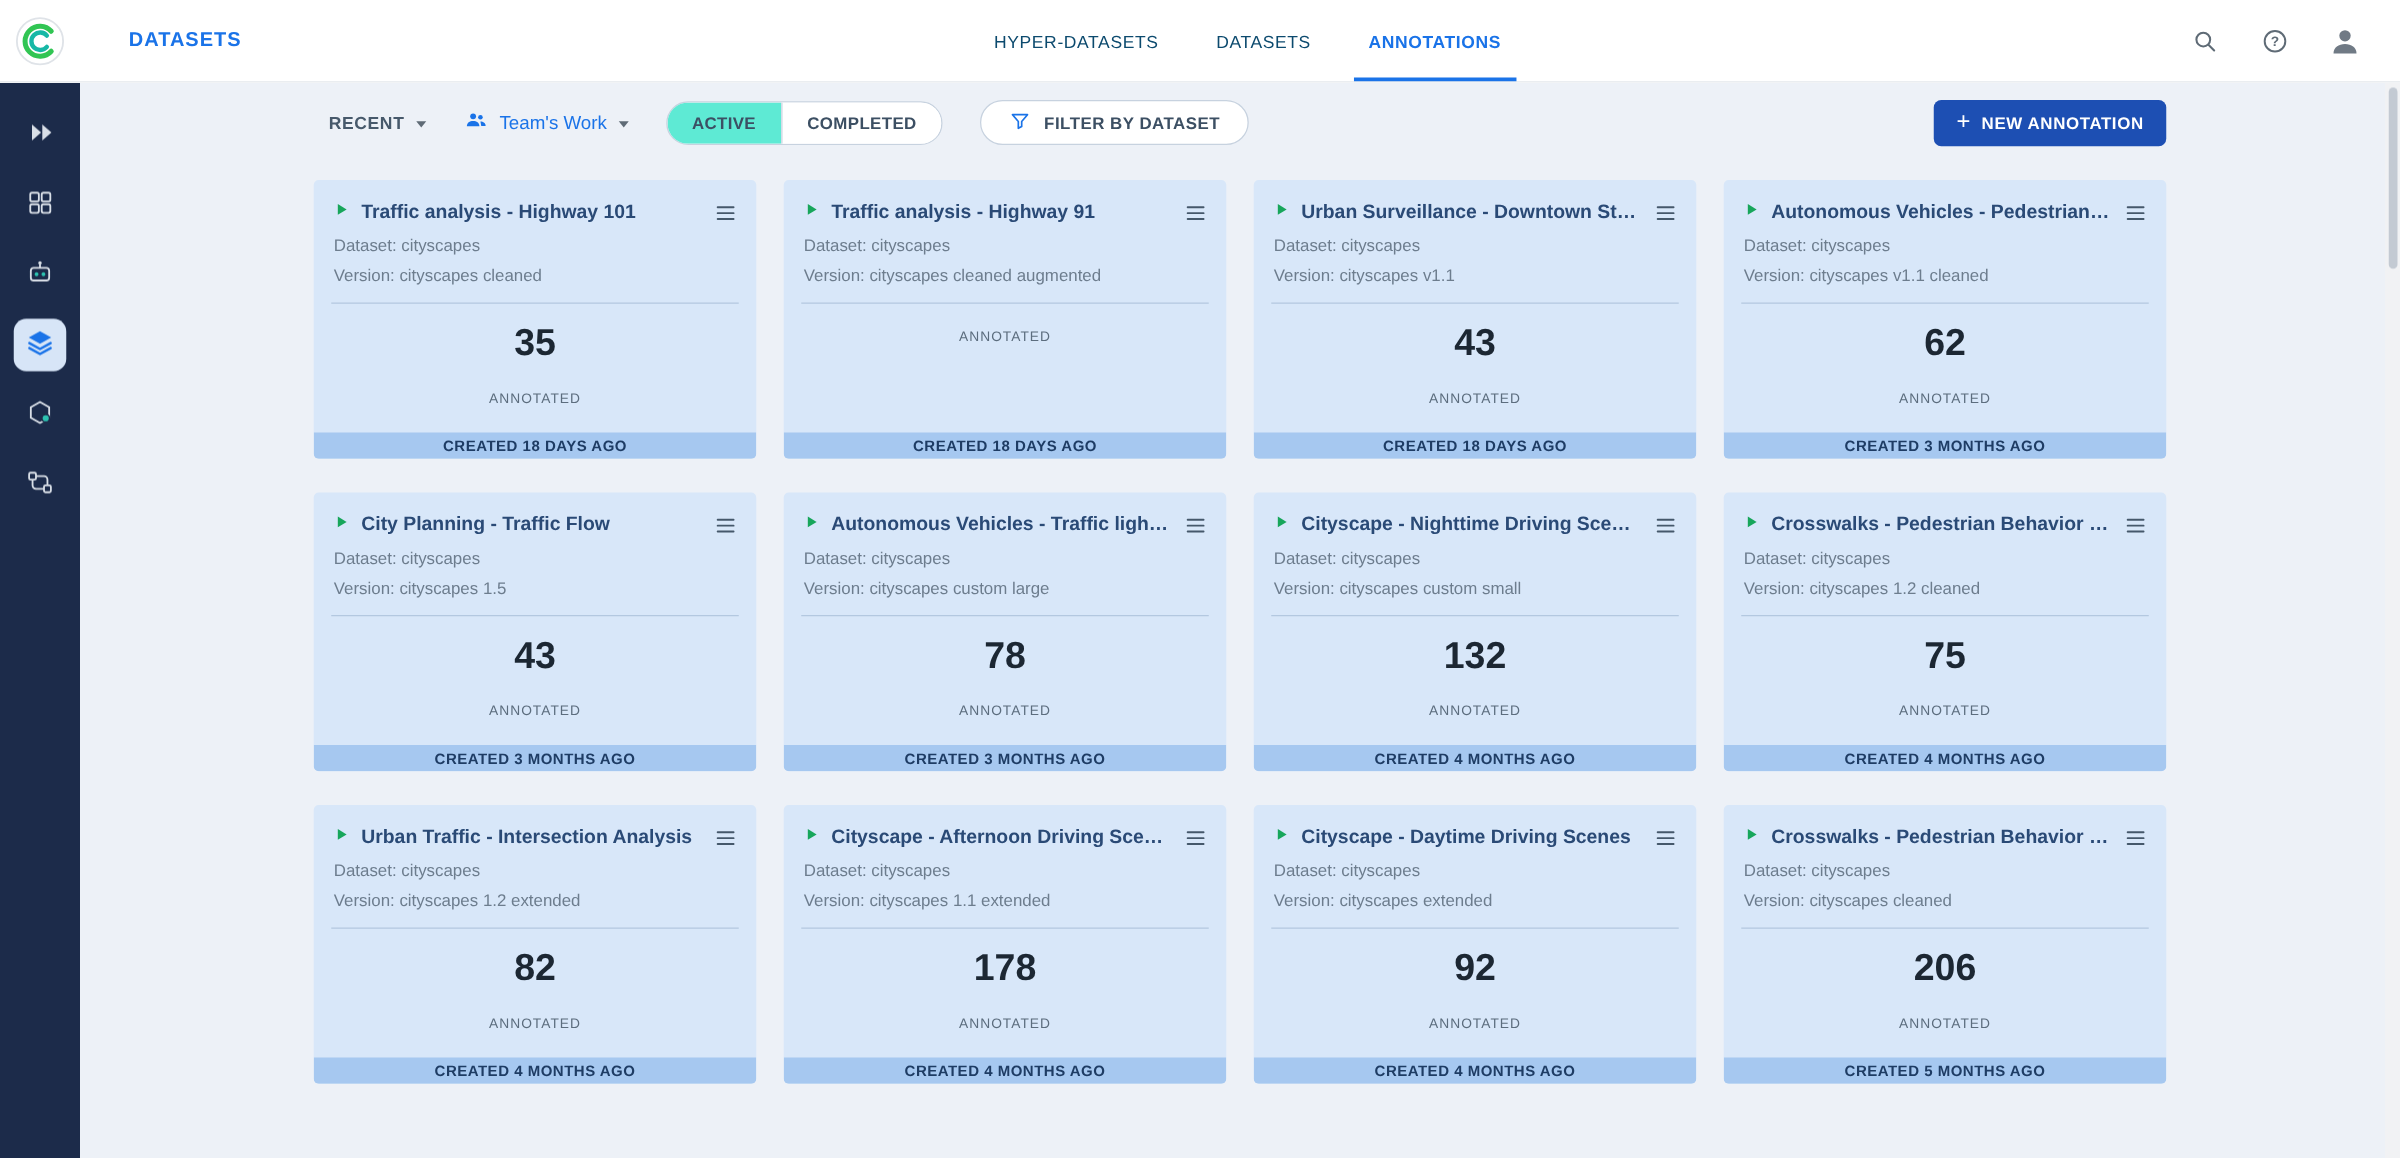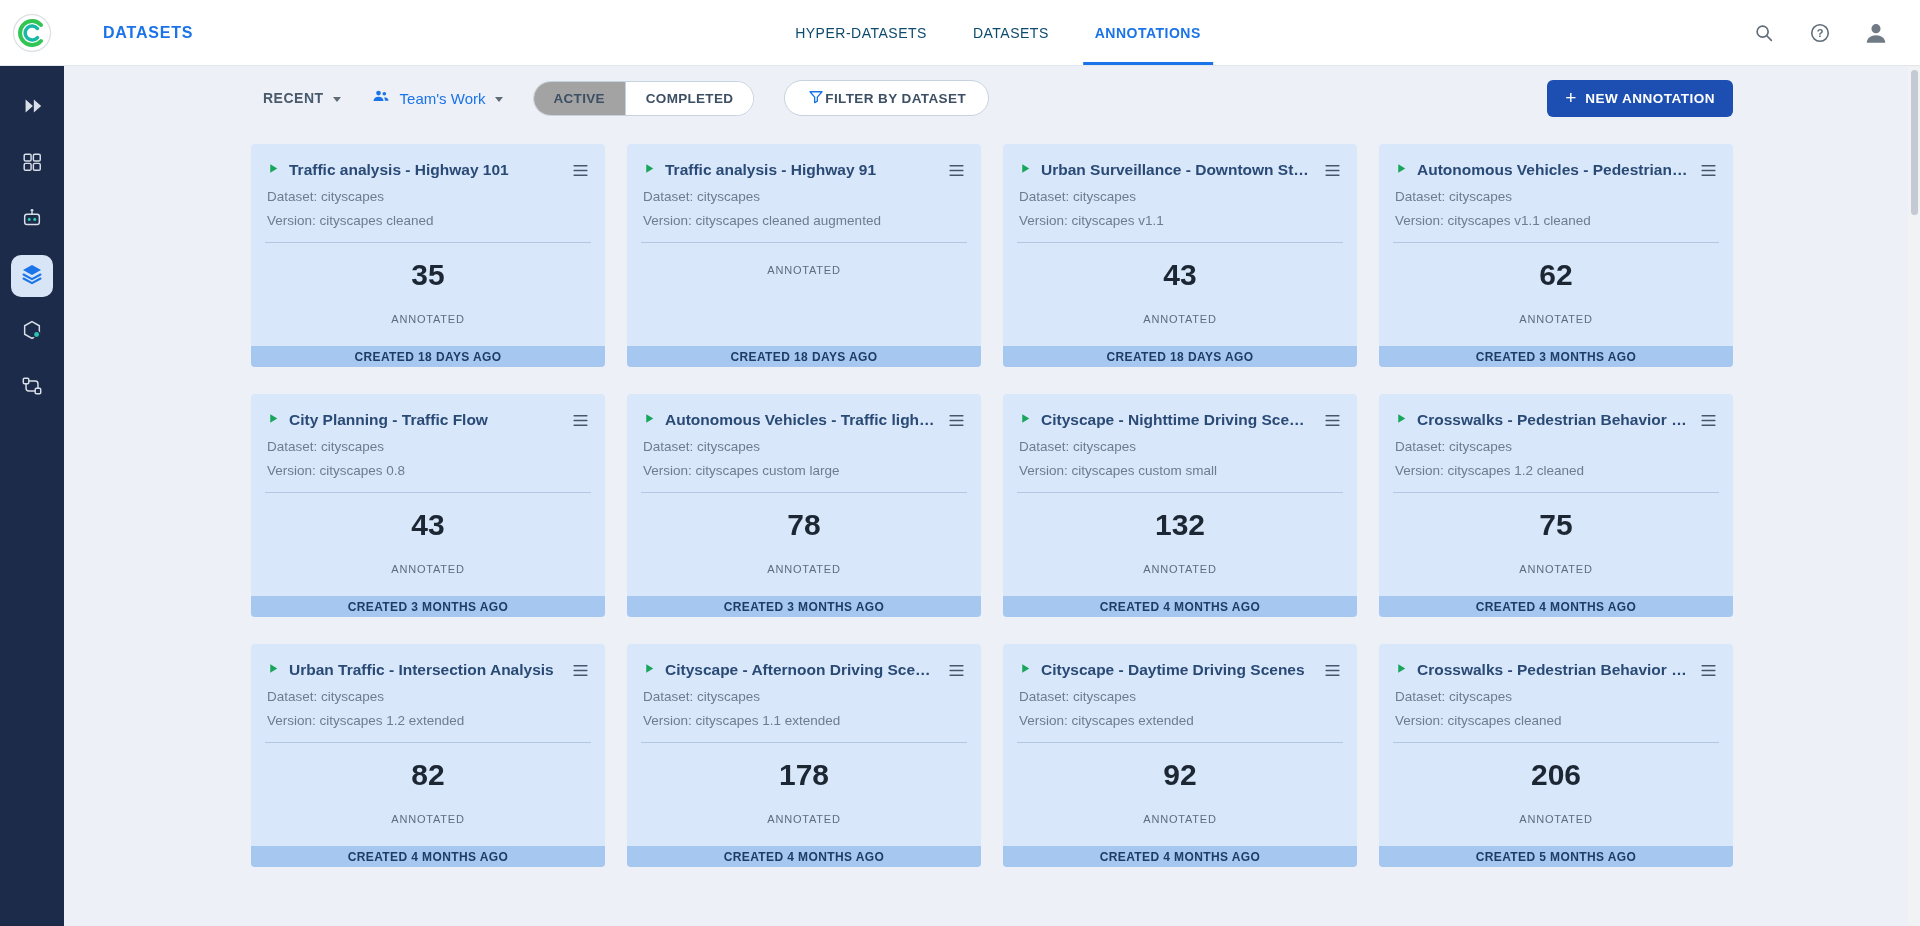--- a/index.html
+++ b/index.html
@@ -67,24 +67,24 @@
     border-top:5.5px solid #5f6b76; margin-top:2px;
   }
   .toggle {
     display:flex; border:1px solid #c7d2df; border-radius:18px; overflow:hidden; background:#ffffff; height:35px;
   }
   .seg {
     border:none; background:#ffffff; padding:0 20px; font-family:inherit;
     font-size:13.5px; font-weight:600; letter-spacing:0.3px; color:#3c4f63; cursor:pointer;
     display:flex; align-items:center;
   }
-  .seg.selected { background:#a3a3a3; }
+  .seg.selected { background:#5eead4; }
   .seg + .seg { border-left:1px solid #c7d2df; }
   .filter-btn {
-    display:flex; align-items:center; gap:0; background:#ffffff; border:1px solid #c7d2df;
+    display:flex; align-items:center; gap:10px; background:#ffffff; border:1px solid #c7d2df;
     border-radius:18px; height:36px; padding:0 22px; cursor:pointer; font-family:inherit;
   }
   .filter-label { font-size:13.5px; font-weight:600; letter-spacing:0.4px; color:#3c4f63; }
   .tb-spacer { flex:1; }
   .new-btn {
     display:flex; align-items:center; gap:9px; background:#1d4fb3; border:none; border-radius:6px;
     height:37px; padding:0 18px; cursor:pointer; font-family:inherit;
   }
   .new-btn .plus { color:#ffffff; font-size:19px; font-weight:500; line-height:1; margin-top:-2px; }
   .new-btn .nb-label { color:#ffffff; font-size:13.5px; font-weight:700; letter-spacing:0.5px; }
@@ -371,21 +371,21 @@
               </svg>
       </span>
       <span class="card-title">City Planning - Traffic Flow</span>
       <span class="menu-btn">
         <svg width="19" height="19" viewBox="0 0 24 24">
           <path d="M4 6h16M4 12h16M4 18h16" stroke="#45586b" stroke-width="2" stroke-linecap="round"></path>
         </svg>
       </span>
     </div>
     <div class="meta">Dataset: cityscapes</div>
-    <div class="meta">Version: cityscapes 0.8</div>
+    <div class="meta">Version: cityscapes 1.5</div>
     <div class="divider"></div>
     <div class="count">43</div>
     <div class="count-label">ANNOTATED</div>
     <div class="card-footer">CREATED 3 MONTHS AGO</div>
   </div>
         <div class="card">
     <div class="card-head">
       <span>
         <svg width="13" height="13" viewBox="0 0 24 24">
                 <path d="M6 4l13 8-13 8z" fill="#17a65b"></path>

